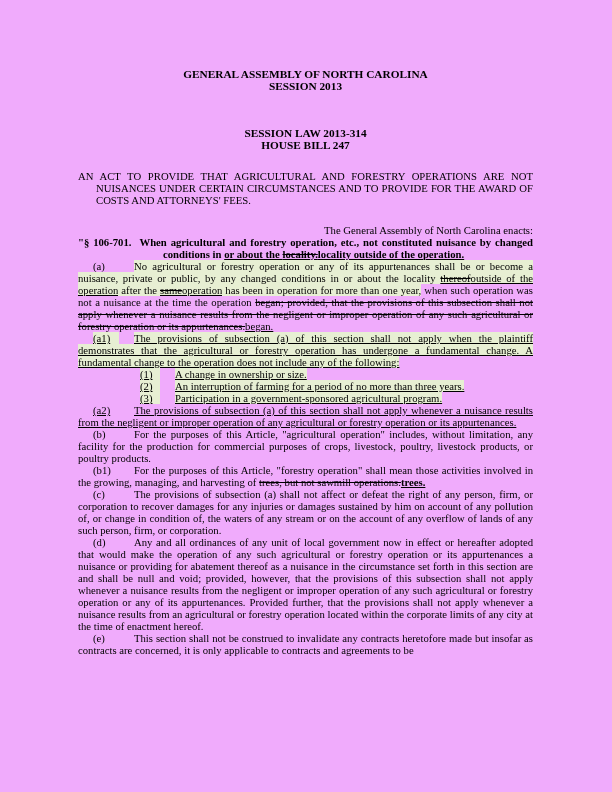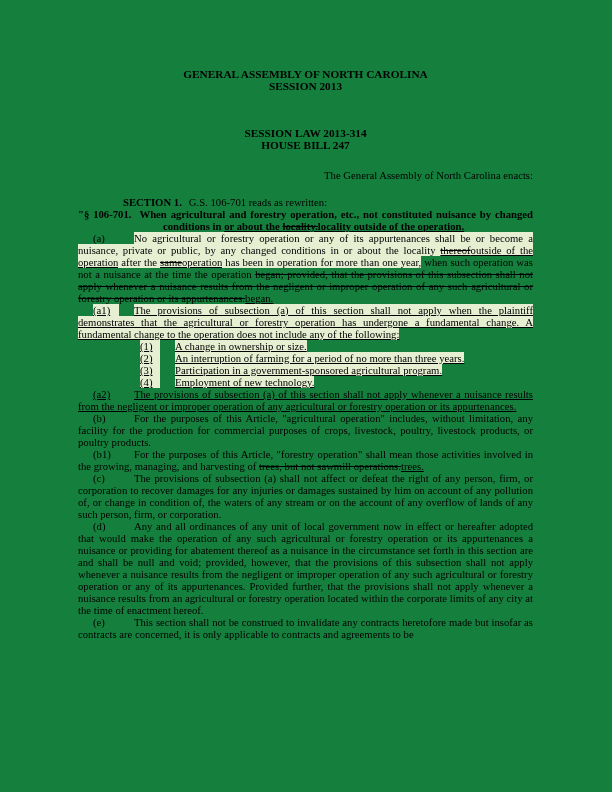--- a/index.html
+++ b/index.html
@@ -1,20 +1,20 @@
 <!DOCTYPE html>
 <html><head>
 <meta charset="utf-8">
 <style>
   html,body{margin:0;padding:0;background:#cfcfcf;}
   .page{
     position:relative;
     width:612px;height:792px;
     margin:0 auto;
-    background:#15803d;
+    background:#f0abfc;
     box-sizing:border-box;
     padding:68px 79px 0 78px;
     font-family:"Liberation Serif","DejaVu Serif",serif;
     font-size:10.7px;
     color:#000;
     overflow:hidden;
   }
   .para{margin:0;line-height:12px;text-align:justify;}
   .p-center{text-align:center;font-weight:bold;font-size:11.3px;}
   .p-act{padding-left:18px;text-indent:-18px;}
@@ -31,31 +31,30 @@
 </style>
 </head>
 <body>
 
 <div class="page">
   <div>
     <p class="para p-center">GENERAL ASSEMBLY OF NORTH CAROLINA</p>
     <p class="para p-center">SESSION 2013</p>
     <p class="para p-center mt-law">SESSION LAW 2013-314</p>
     <p class="para p-center">HOUSE BILL 247</p>
+    <p class="para p-act mt-act">AN ACT TO PROVIDE THAT AGRICULTURAL AND FORESTRY OPERATIONS ARE NOT NUISANCES UNDER CERTAIN CIRCUMSTANCES AND TO PROVIDE FOR THE AWARD OF COSTS AND ATTORNEYS' FEES.</p>
     <p class="para p-plain mt-enact">The General Assembly of North Carolina enacts:</p>
   </div>
   <div>
-      <p class="para mt-sec"><span class="lbl-sec" style="font-weight: bold;">SECTION 1.</span><span class="tab" style="width: 7px;"></span><span>G.S. 106-701 reads as rewritten:</span></p>
       <p class="para p-heading"><span style="font-weight: bold;">"§ 106-701.</span><span class="tab" style="width: 8px;"></span><span style="font-weight: bold;">When agricultural and forestry operation, etc., not constituted nuisance by changed conditions in </span><span style="text-decoration: underline; font-weight: bold;">or about the </span><span style="text-decoration: underline line-through; font-weight: bold;">locality.</span><span style="text-decoration: underline; font-weight: bold;">locality outside of the operation.</span></p>
       <p class="para"><span class="lbl-std">(a)</span><span class="tab" style="width: 15px;"></span><span style="background-color: rgb(231, 239, 211);">No agricultural or forestry operation or any of its appurtenances shall be or become a nuisance, private or public, by any changed conditions in or about the locality </span><span style="text-decoration: underline line-through; background-color: rgb(231, 239, 211);">thereof</span><span style="text-decoration: underline; background-color: rgb(231, 239, 211);">outside of the operation</span><span style="background-color: rgb(231, 239, 211);"> after the </span><span style="text-decoration: underline line-through; background-color: rgb(231, 239, 211);">same</span><span style="text-decoration: underline; background-color: rgb(231, 239, 211);">operation</span><span style="background-color: rgb(231, 239, 211);"> has been in operation for more than one year,</span><span> when such operation was not a nuisance at the time the operation </span><span style="text-decoration: line-through;">began; provided, that the provisions of this subsection shall not apply whenever a nuisance results from the negligent or improper operation of any such agricultural or forestry operation or its appurtenances.</span><span style="text-decoration: underline;">began.</span></p>
       <p class="para"><span class="lbl-std" style="text-decoration: underline; background-color: rgb(231, 239, 211);">(a1)</span><span class="tab" style="width: 15px;"></span><span style="text-decoration: underline; background-color: rgb(231, 239, 211);">The provisions of subsection (a) of this section shall not apply when the plaintiff demonstrates that the agricultural or forestry operation has undergone a fundamental change. A fundamental change to the operation does not include any of the following:</span></p>
       <p class="para"><span class="lbl-num" style="text-decoration: underline; background-color: rgb(231, 239, 211);">(1)</span><span class="tab" style="width: 15px; background-color: rgb(231, 239, 211);"></span><span style="text-decoration: underline; background-color: rgb(231, 239, 211);">A change in ownership or size.</span></p>
       <p class="para"><span class="lbl-num" style="text-decoration: underline; background-color: rgb(231, 239, 211);">(2)</span><span class="tab" style="width: 15px; background-color: rgb(231, 239, 211);"></span><span style="text-decoration: underline; background-color: rgb(231, 239, 211);">An interruption of farming for a period of no more than three years.</span></p>
       <p class="para"><span class="lbl-num" style="text-decoration: underline; background-color: rgb(231, 239, 211);">(3)</span><span class="tab" style="width: 15px; background-color: rgb(231, 239, 211);"></span><span style="text-decoration: underline; background-color: rgb(231, 239, 211); margin-top: 32px;">Participation in a government-sponsored agricultural program.</span></p>
-      <p class="para"><span class="lbl-num" style="text-decoration: underline; background-color: rgb(231, 239, 211);">(4)</span><span class="tab" style="width: 15px; background-color: rgb(231, 239, 211);"></span><span style="text-decoration: underline; background-color: rgb(231, 239, 211);">Employment of new technology.</span></p>
       <p class="para"><span class="lbl-std" style="text-decoration: underline;">(a2)</span><span class="tab" style="width: 15px;"></span><span style="text-decoration: underline;">The provisions of subsection (a) of this section shall not apply whenever a nuisance results from the negligent or improper operation of any agricultural or forestry operation or its appurtenances.</span></p>
       <p class="para"><span class="lbl-std">(b)</span><span class="tab" style="width: 15px;"></span><span>For the purposes of this Article, "agricultural operation" includes, without limitation, any facility for the production for commercial purposes of crops, livestock, poultry, livestock products, or poultry products.</span></p>
-      <p class="para"><span class="lbl-std">(b1)</span><span class="tab" style="width: 15px;"></span><span>For the purposes of this Article, "forestry operation" shall mean those activities involved in the growing, managing, and harvesting of </span><span style="text-decoration: line-through;">trees, but not sawmill operations.</span><span style="text-decoration: underline;">trees.</span></p>
+      <p class="para"><span class="lbl-std">(b1)</span><span class="tab" style="width: 15px;"></span><span>For the purposes of this Article, "forestry operation" shall mean those activities involved in the growing, managing, and harvesting of </span><span style="text-decoration: line-through;">trees, but not sawmill operations.</span><span style="text-decoration: underline; font-weight: bold;">trees.</span></p>
       <p class="para"><span class="lbl-std">(c)</span><span class="tab" style="width: 15px;"></span><span>The provisions of subsection (a) shall not affect or defeat the right of any person, firm, or corporation to recover damages for any injuries or damages sustained by him on account of any pollution of, or change in condition of, the waters of any stream or on the account of any overflow of lands of any such person, firm, or corporation.</span></p>
       <p class="para"><span class="lbl-std">(d)</span><span class="tab" style="width: 15px;"></span><span>Any and all ordinances of any unit of local government now in effect or hereafter adopted that would make the operation of any such agricultural or forestry operation or its appurtenances a nuisance or providing for abatement thereof as a nuisance in the circumstance set forth in this section are and shall be null and void; provided, however, that the provisions of this subsection shall not apply whenever a nuisance results from the negligent or improper operation of any such agricultural or forestry operation or any of its appurtenances. Provided further, that the provisions shall not apply whenever a nuisance results from an agricultural or forestry operation located within the corporate limits of any city at the time of enactment hereof.</span></p>
       <p class="para"><span class="lbl-std">(e)</span><span class="tab" style="width: 15px;"></span><span>This section shall not be construed to invalidate any contracts heretofore made but insofar as contracts are concerned, it is only applicable to contracts and agreements to be</span></p>
     </div>
 </div>
 
 </body></html>

